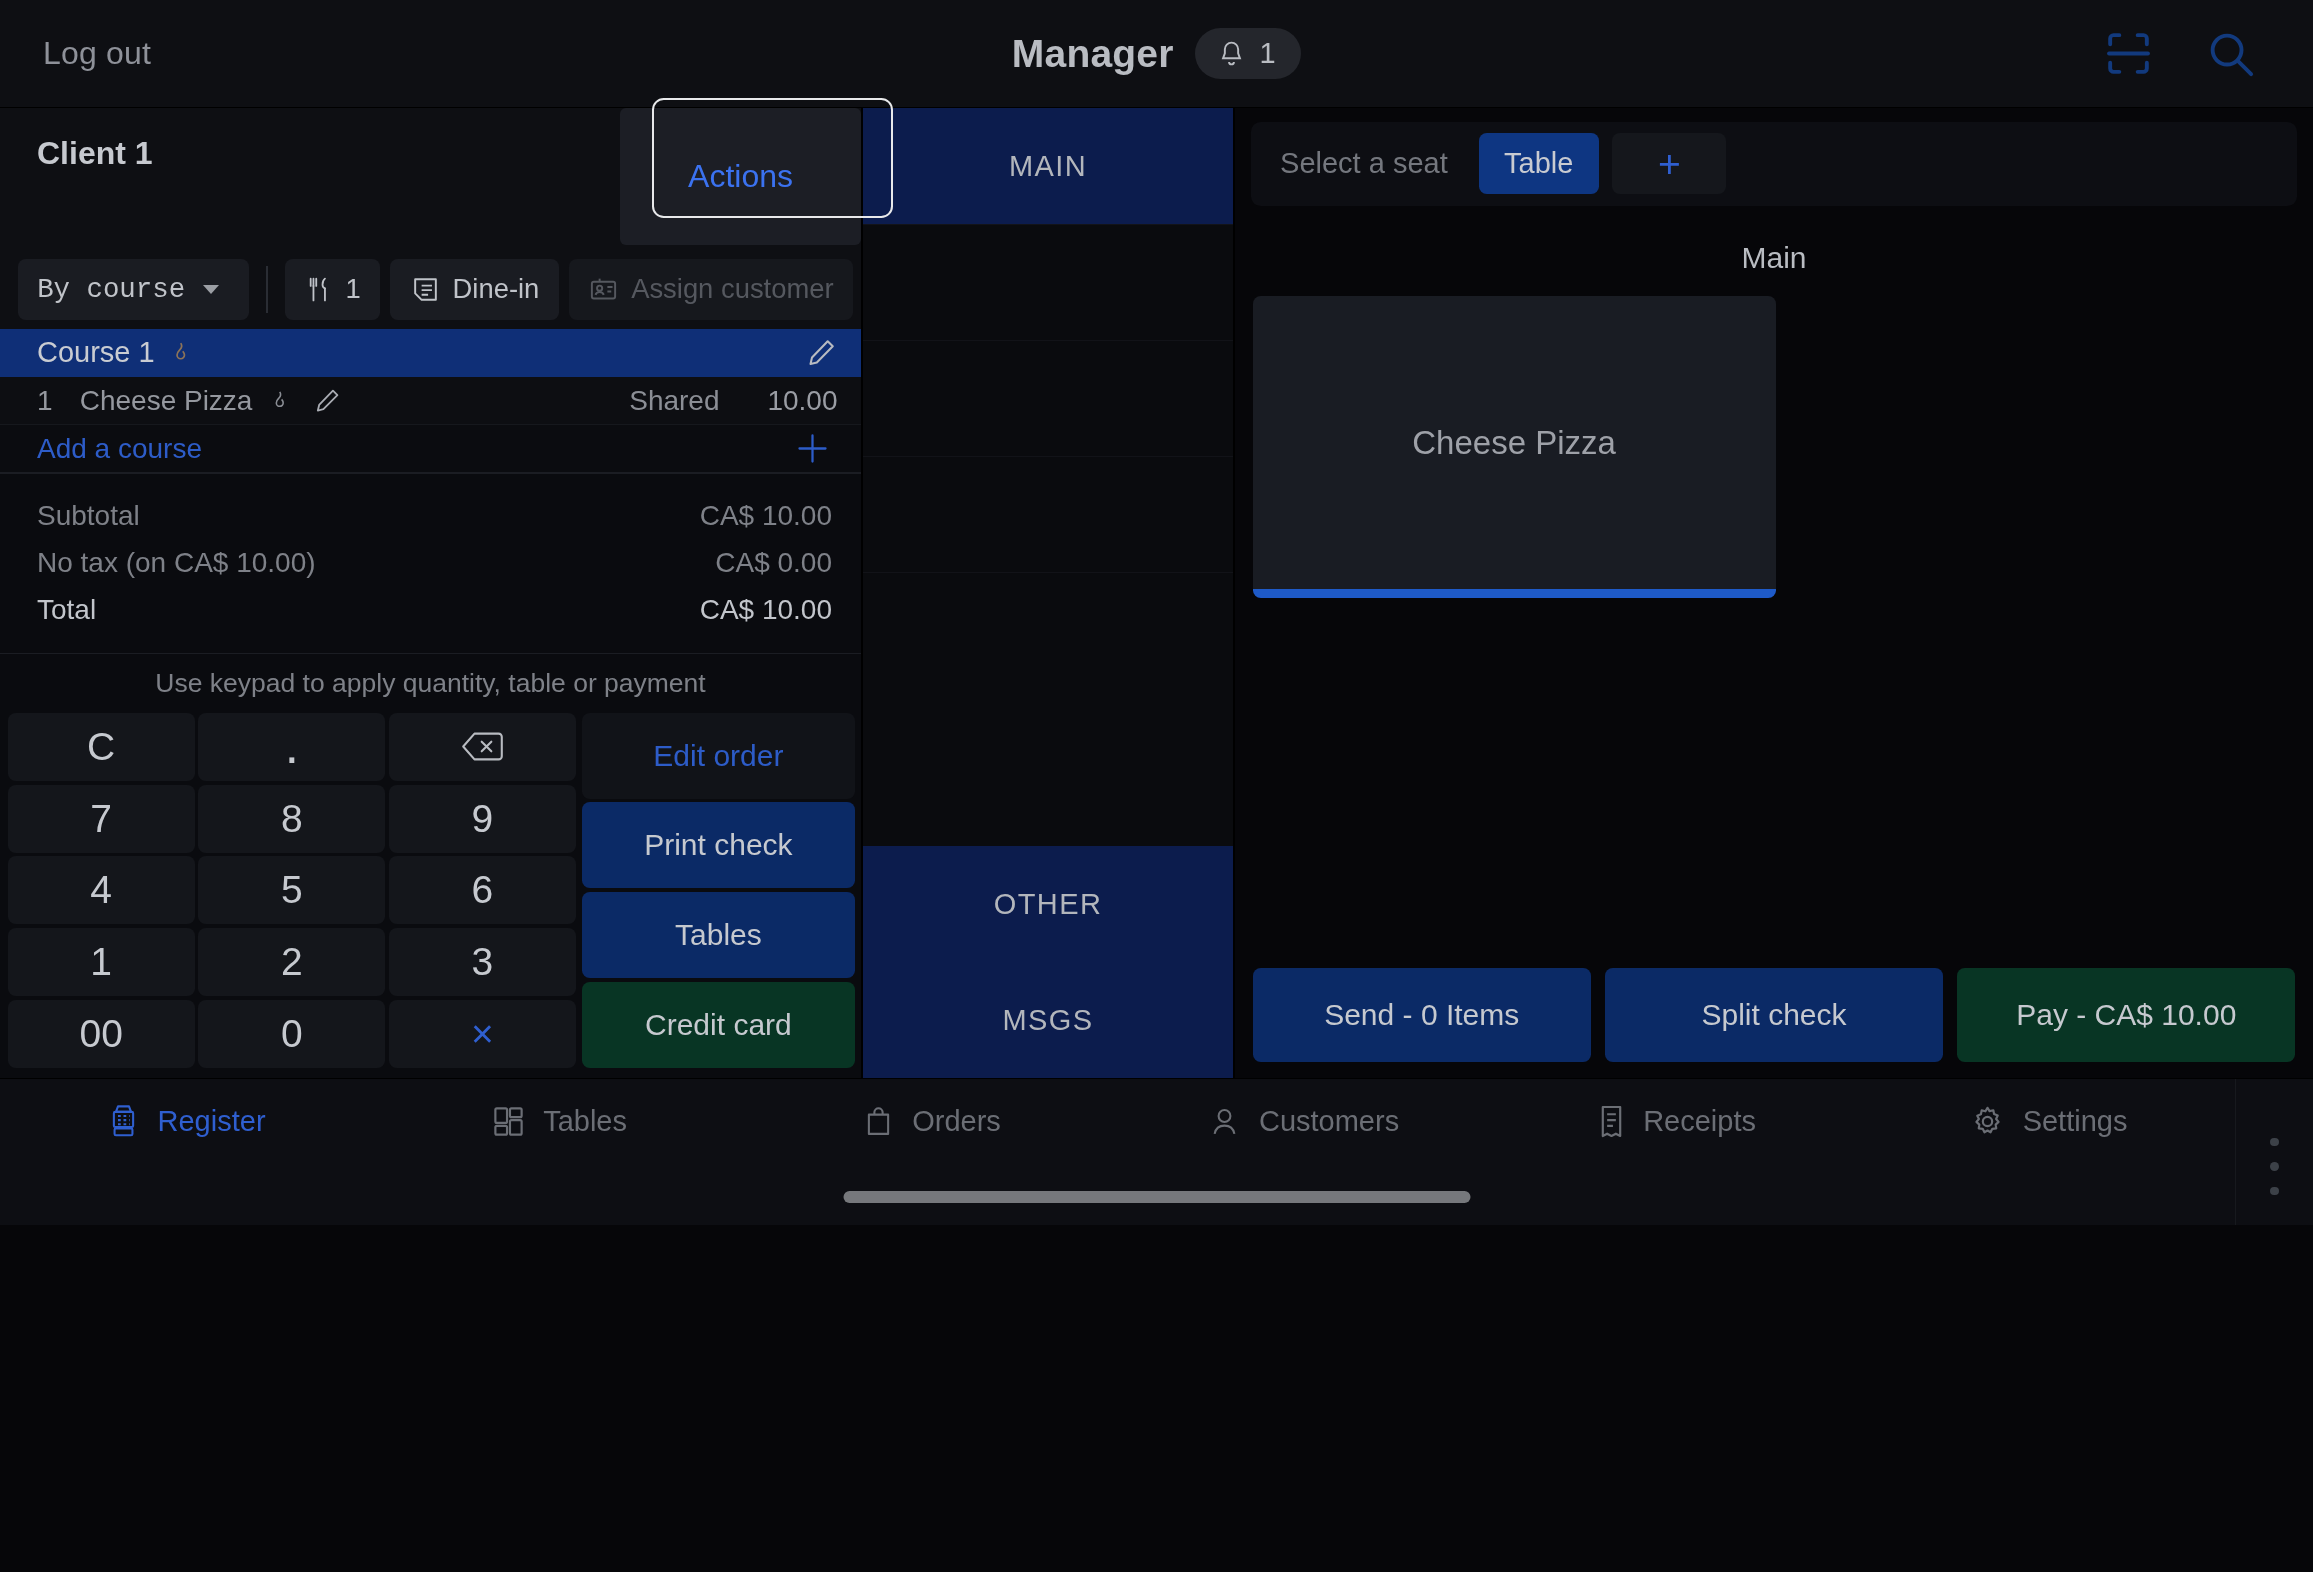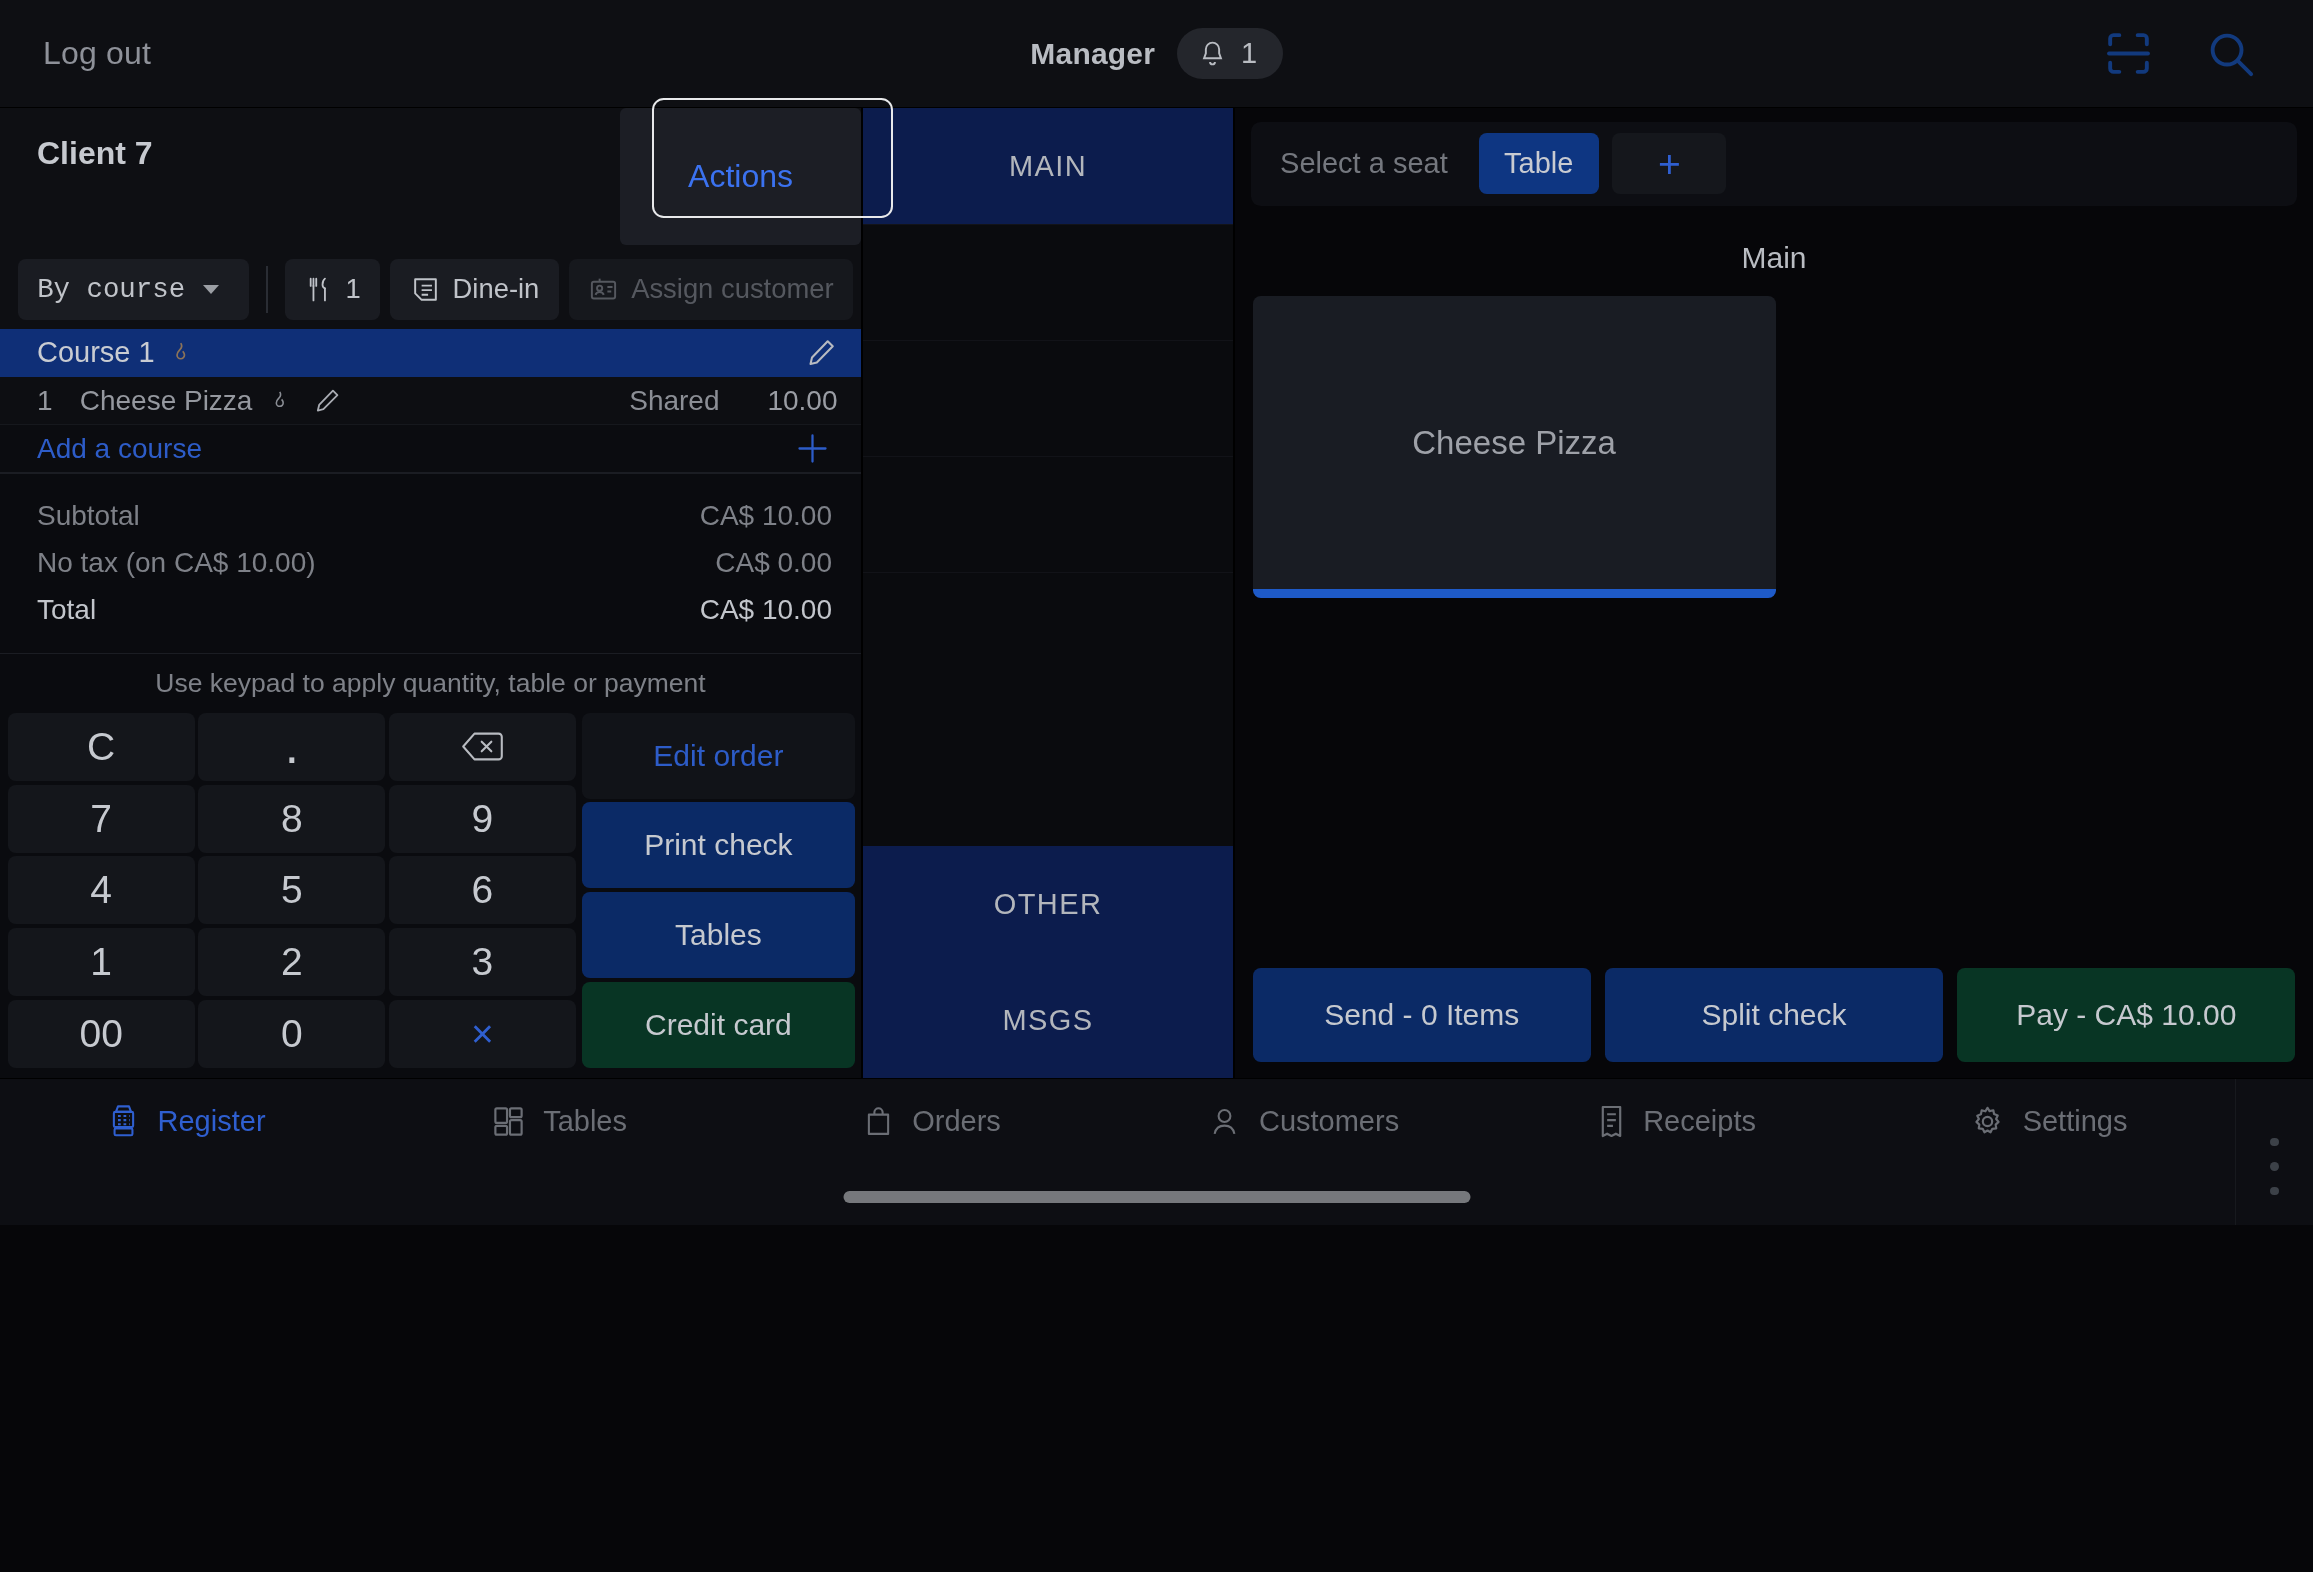--- a/index.html
+++ b/index.html
@@ -29,21 +29,21 @@
     font-size: 32px; color: #8e9199;
     letter-spacing: 0.2px;
   }
   .tb-center {
     position: absolute; left: 0; right: 0;
     display: flex; align-items: center; justify-content: center;
     gap: 21.6px; pointer-events: none;
   }
   .tb-center > * { pointer-events: auto; }
   .role {
-    font-size: 30px; color: #b9bcc2; font-weight: 600;
+    font-size: 39px; color: #b9bcc2; font-weight: 600;
     letter-spacing: 0.2px;
   }
   .notif {
     display: flex; align-items: center; gap: 13.7px;
     background: #24262c; border-radius: 39px;
     padding: 8.8px 25.5px 8.8px 21.6px;
   }
   .notif .cnt { font-size: 29px; color: #b9bcc2; }
   .tb-right {
     margin-left: auto; display: flex; align-items: center;
@@ -318,21 +318,21 @@
         </svg>
       </div>
     </div>
   </div>
 
   <div class="body">
 
     <div class="order-panel">
 
       <div class="op-head">
-        <div class="client-name">Client 7</div>
+        <div class="client-name">Client 1</div>
         <div class="actions-btn">
           <span>Actions</span>
         </div>
       </div>
 
       <div class="op-toolbar">
         <div class="chip sel">
           <span>By course</span>
           <span class="caret"></span>
         </div>

